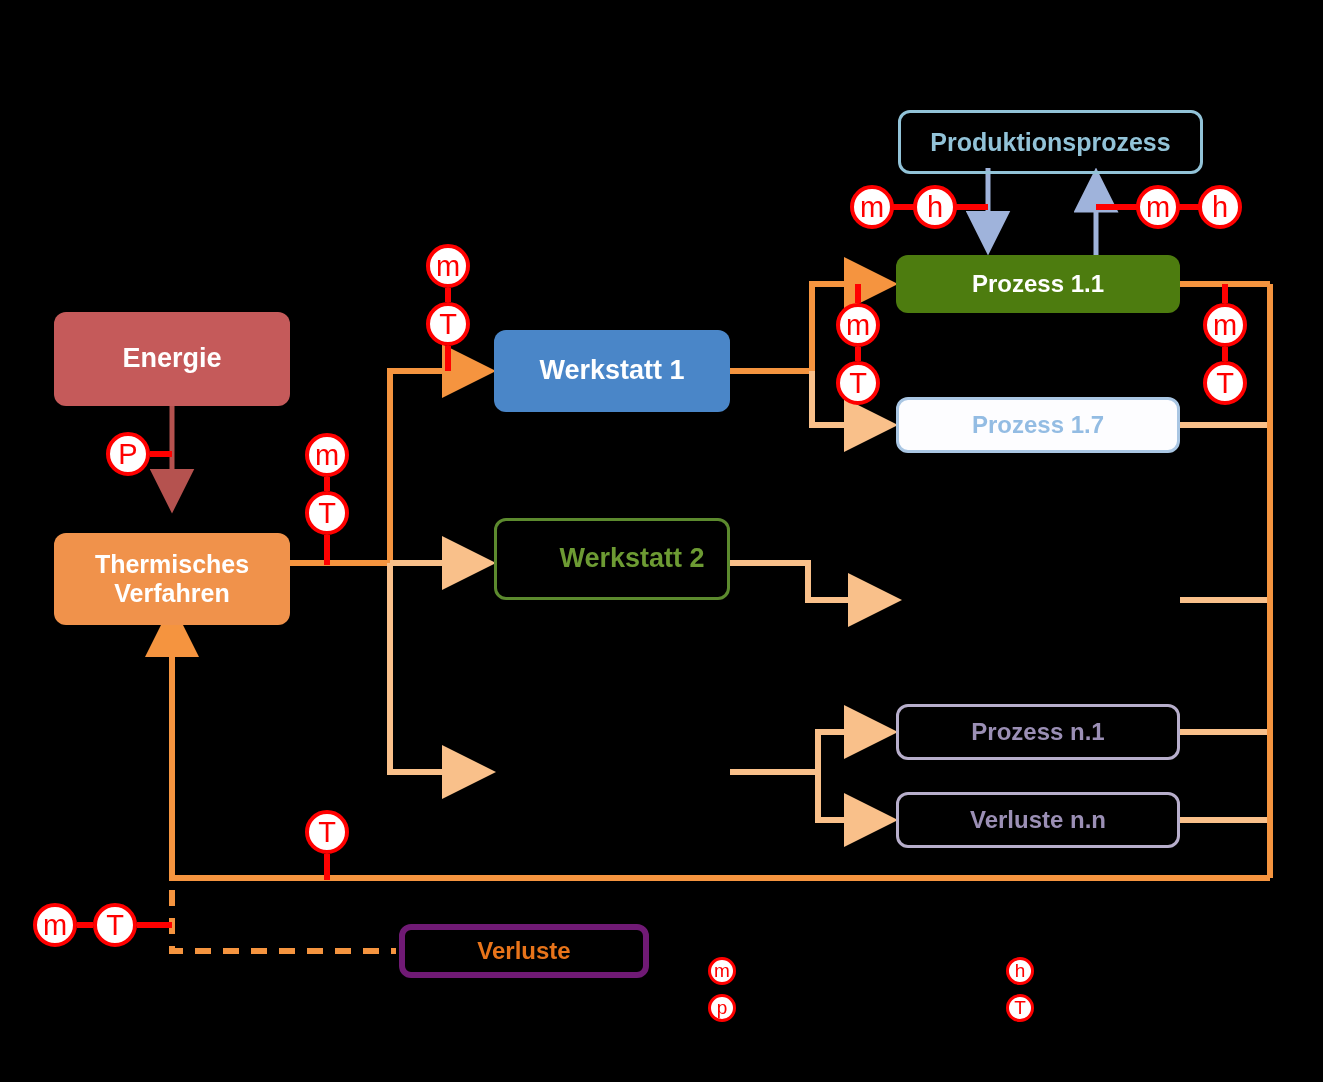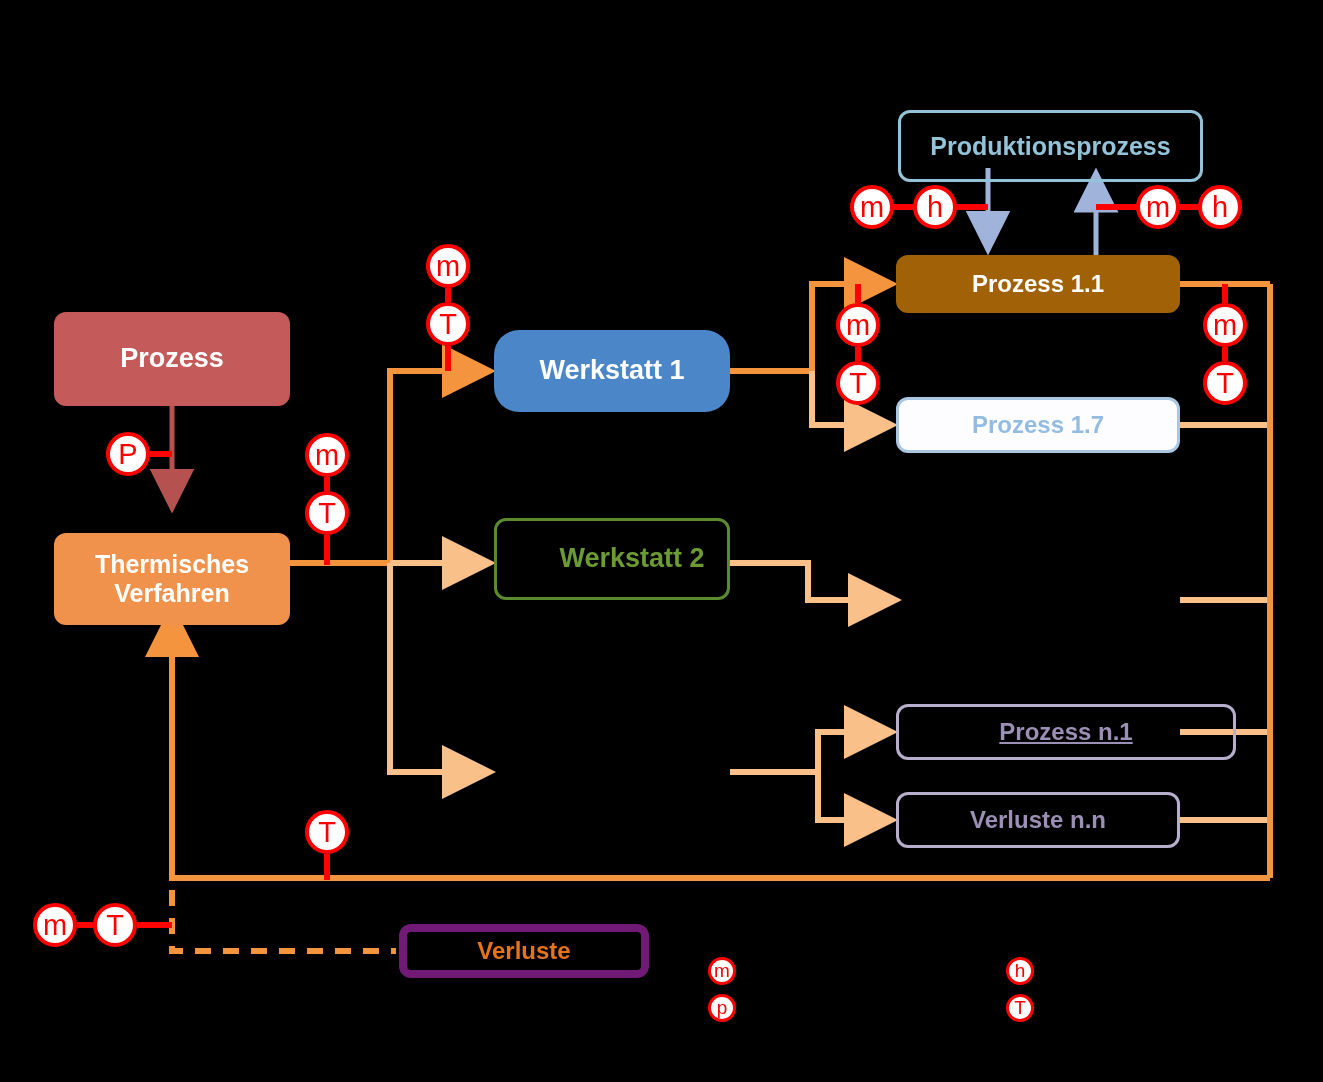--- a/index.html
+++ b/index.html
@@ -8,27 +8,27 @@
   #stage{position:relative;width:1323px;height:1082px;background:#000;}
   svg#wires{position:absolute;left:0;top:0;width:1323px;height:1082px;}
 
   .node{position:absolute;box-sizing:border-box;display:flex;
         align-items:center;justify-content:center;text-align:center;
         border-radius:12px;font-weight:bold;line-height:1.15;}
 
   .n-energie{background:#C55A5A;color:#fff;font-size:27px;}
   .n-thermisch{background:#F0924B;color:#fff;font-size:25px;}
   .n-prodproz{background:transparent;border:3px solid #92C3D8;color:#92C3D8;font-size:25px;}
-  .n-w1{background:#4A86C8;color:#fff;font-size:27px;border-radius:25px;}
+  .n-w1{background:#4A86C8;color:#fff;font-size:27px;}
   .n-w2{background:transparent;border:3px solid #5C8A2E;color:#6D9B33;font-size:27px;padding-left:40px;}
   .n-wn{background:#FFFFFF;border:3px solid #5C4A73;color:#5C4A73;font-size:27px;}
-  .n-p11{background:#a16207;color:#fff;font-size:24px;}
+  .n-p11{background:#4d7c0f;color:#fff;font-size:24px;}
   .n-p12{background:#FDFDFF;border:3px solid #A9C6E3;color:#93BCE3;font-size:24px;}
   .n-pn1,.n-pnn{background:transparent;border:3px solid #B7AECB;color:#9B8FB5;font-size:24px;}
-  .n-verluste{background:transparent;border:8px solid #701a75;color:#E8741A;font-size:24px;}
+  .n-verluste{background:transparent;border:6px solid #701a75;color:#E8741A;font-size:24px;}
 
   .marker{position:absolute;border-radius:50%;background:#fff;border:4px solid #FF0000;
           color:#FF0000;display:flex;align-items:center;justify-content:center;
           font-weight:normal;box-sizing:border-box;}
   .marker.big{width:44px;height:44px;font-size:29px;}
   .marker.sm{width:28px;height:28px;font-size:19px;border-width:3px;}
 </style>
 </head>
 <body>
 
@@ -94,50 +94,50 @@
       <path d="M858,347 L858,361"></path>
       <path d="M1225,303 L1225,284"></path>
       <path d="M1225,347 L1225,361"></path>
       <path d="M327,854 L327,880"></path>
       <path d="M77,925 L93,925"></path>
       <path d="M137,925 L172,925"></path>
     </g>
   </svg>
 
   <div class="node n-energie" style="left:54px;top:312px;width:236px;height:94px;">
-    <span>Prozess</span>
+    <span>Energie</span>
   </div>
 
   <div class="node n-thermisch" style="left:54px;top:513px;width:236px;height:92px;margin-top:20px;">
     <span style="white-space:pre-line;">Thermisches
 Verfahren</span>
   </div>
 
-  <div class="node n-prodproz" style="left:898px;top:110px;width:305px;height:72px;">
+  <div class="node n-prodproz" style="left:898px;top:110px;width:305px;height:64px;">
     <span>Produktionsprozess</span>
   </div>
 
   <div class="node n-w1" style="left:494px;top:330px;width:236px;height:82px;">
     <span>Werkstatt 1</span>
   </div>
 
   <div class="node n-w2" style="left:494px;top:518px;width:236px;height:82px;">
     <span>Werkstatt 2</span>
   </div>
 
 
   <div class="node n-p11" style="left:896px;top:255px;width:284px;height:58px;">
     <span>Prozess 1.1</span>
   </div>
 
   <div class="node n-p12" style="left:896px;top:397px;width:284px;height:56px;">
     <span>Prozess 1.7</span>
   </div>
 
-  <div class="node n-pn1" style="left:896px;top:704px;width:340px;height:56px;text-decoration:underline;">
+  <div class="node n-pn1" style="left:896px;top:704px;width:284px;height:56px;">
     <span>Prozess n.1</span>
   </div>
 
   <div class="node n-pnn" style="left:896px;top:792px;width:284px;height:56px;">
     <span>Verluste n.n</span>
   </div>
 
   <div class="node n-verluste" style="left:399px;top:924px;width:250px;height:54px;">
     <span>Verluste</span>
   </div>

